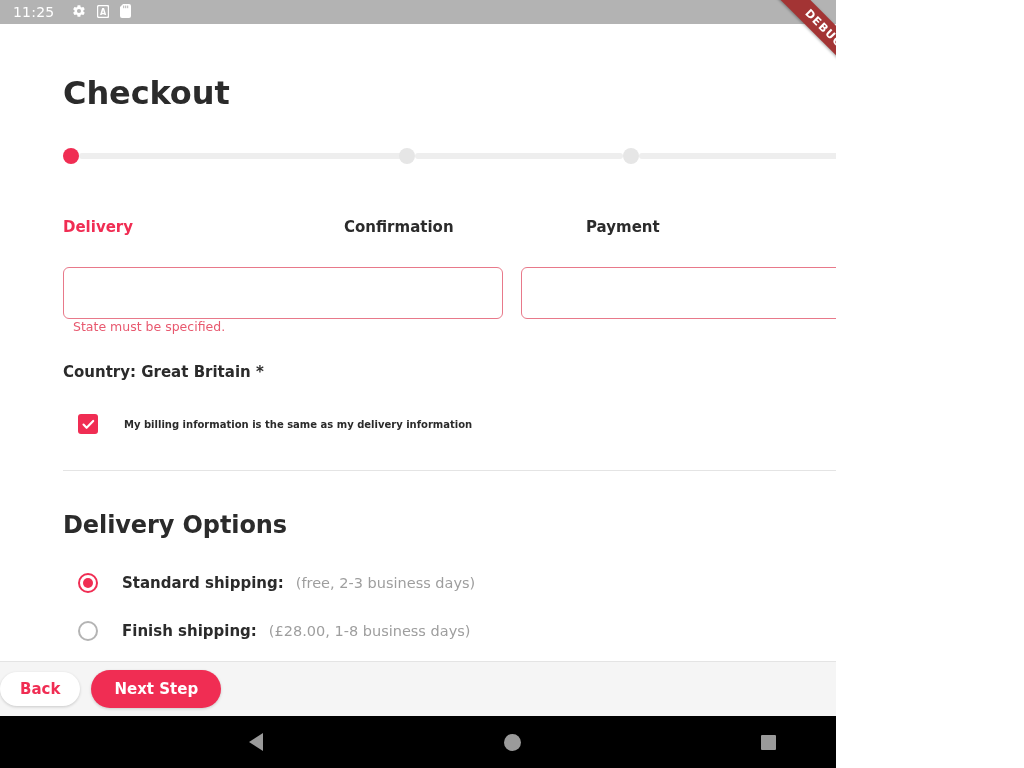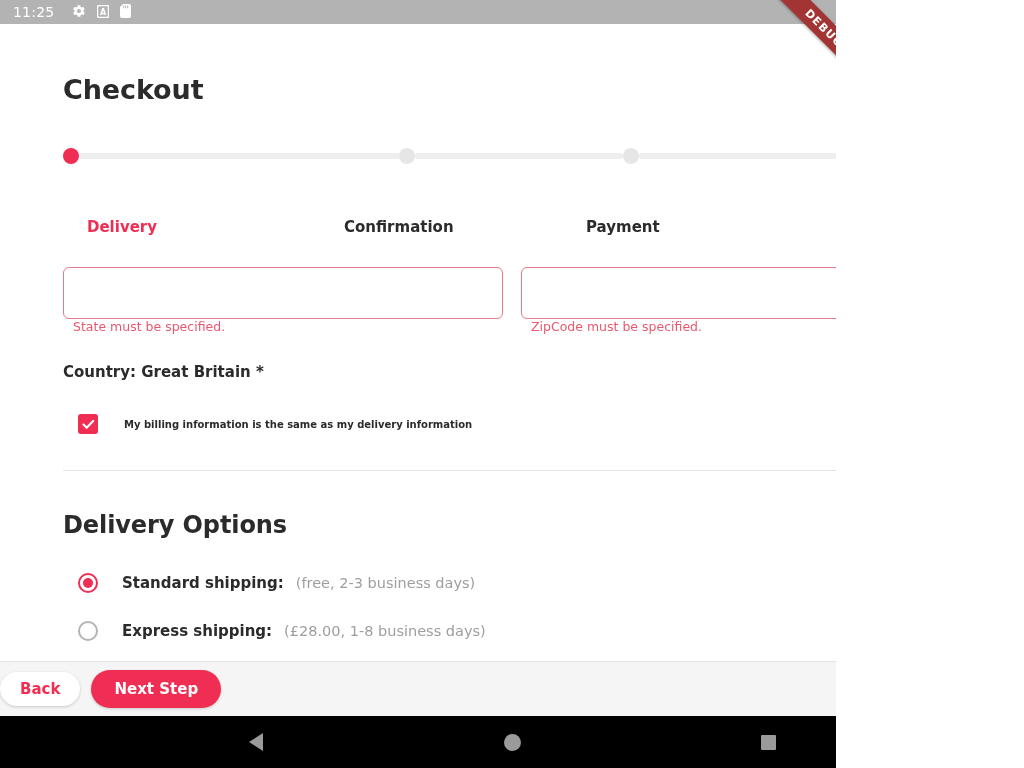--- a/index.html
+++ b/index.html
@@ -92,21 +92,21 @@
     width: 1024px;
     height: 637px;
     background: #ffffff;
     overflow: hidden;
   }
 
   .page-title {
     position: absolute;
     left: 63px;
     top: 50px;
-    font-size: 27px;
+    font-size: 32px;
     font-weight: 700;
     color: #2b2b2b;
     letter-spacing: -.1px;
   }
 
   
   .stepper {
     position: absolute;
     left: 63px;
     top: 121px;
@@ -139,21 +139,21 @@
     width: 898px;
     height: 22px;
   }
   .step-label {
     position: absolute;
     font-size: 15px;
     font-weight: 700;
     color: #2b2b2b;
     white-space: nowrap;
   }
-  .step-label.active { color: #f02d53; margin-left: 24px; }
+  .step-label.active { color: #f02d53; }
 
   
   .form-row {
     position: absolute;
     left: 63px;
     top: 243px;
     width: 898px;
   }
   .field {
     position: absolute;
@@ -429,21 +429,20 @@
       <div class="step-label" style="right:0px;">Finish</div>
     </div>
 
     <div class="form-row">
       <div class="field left">
         <input class="text-input" type="text" placeholder="" style="">
         <div class="error-text">State must be specified.</div>
       </div>
       <div class="field right">
         <input class="text-input" type="text" placeholder="" style="">
-        <div class="error-text">ZipCode must be specified.</div>
       </div>
     </div>
 
     <div class="country-line">Country: Great Britain *</div>
 
     <div class="checkbox-row">
       <div class="checkbox">
         <span>
           <svg width="13" height="11" viewBox="0 0 13 11" fill="none">
             <path d="M1.5 5.6 4.6 8.8 11.2 1.9" stroke="#ffffff" stroke-width="2.1" stroke-linecap="round" stroke-linejoin="round"></path>
@@ -460,21 +459,21 @@
     <div class="option-row opt0">
       <div class="radio checked">
         <div class="dot"></div>
       </div>
       <div class="option-name">Standard shipping:</div>
       <div class="option-detail">(free, 2-3 business days)</div>
     </div>
 
     <div class="option-row opt1">
       <div class="radio"></div>
-      <div class="option-name">Express shipping:</div>
+      <div class="option-name">Finish shipping:</div>
       <div class="option-detail">(£28.00, 1-8 business days)</div>
     </div>
 
   </div>
 
   <div class="action-bar">
     <button class="btn btn-back">Back</button>
     <button class="btn btn-next">Next Step</button>
   </div>
 

